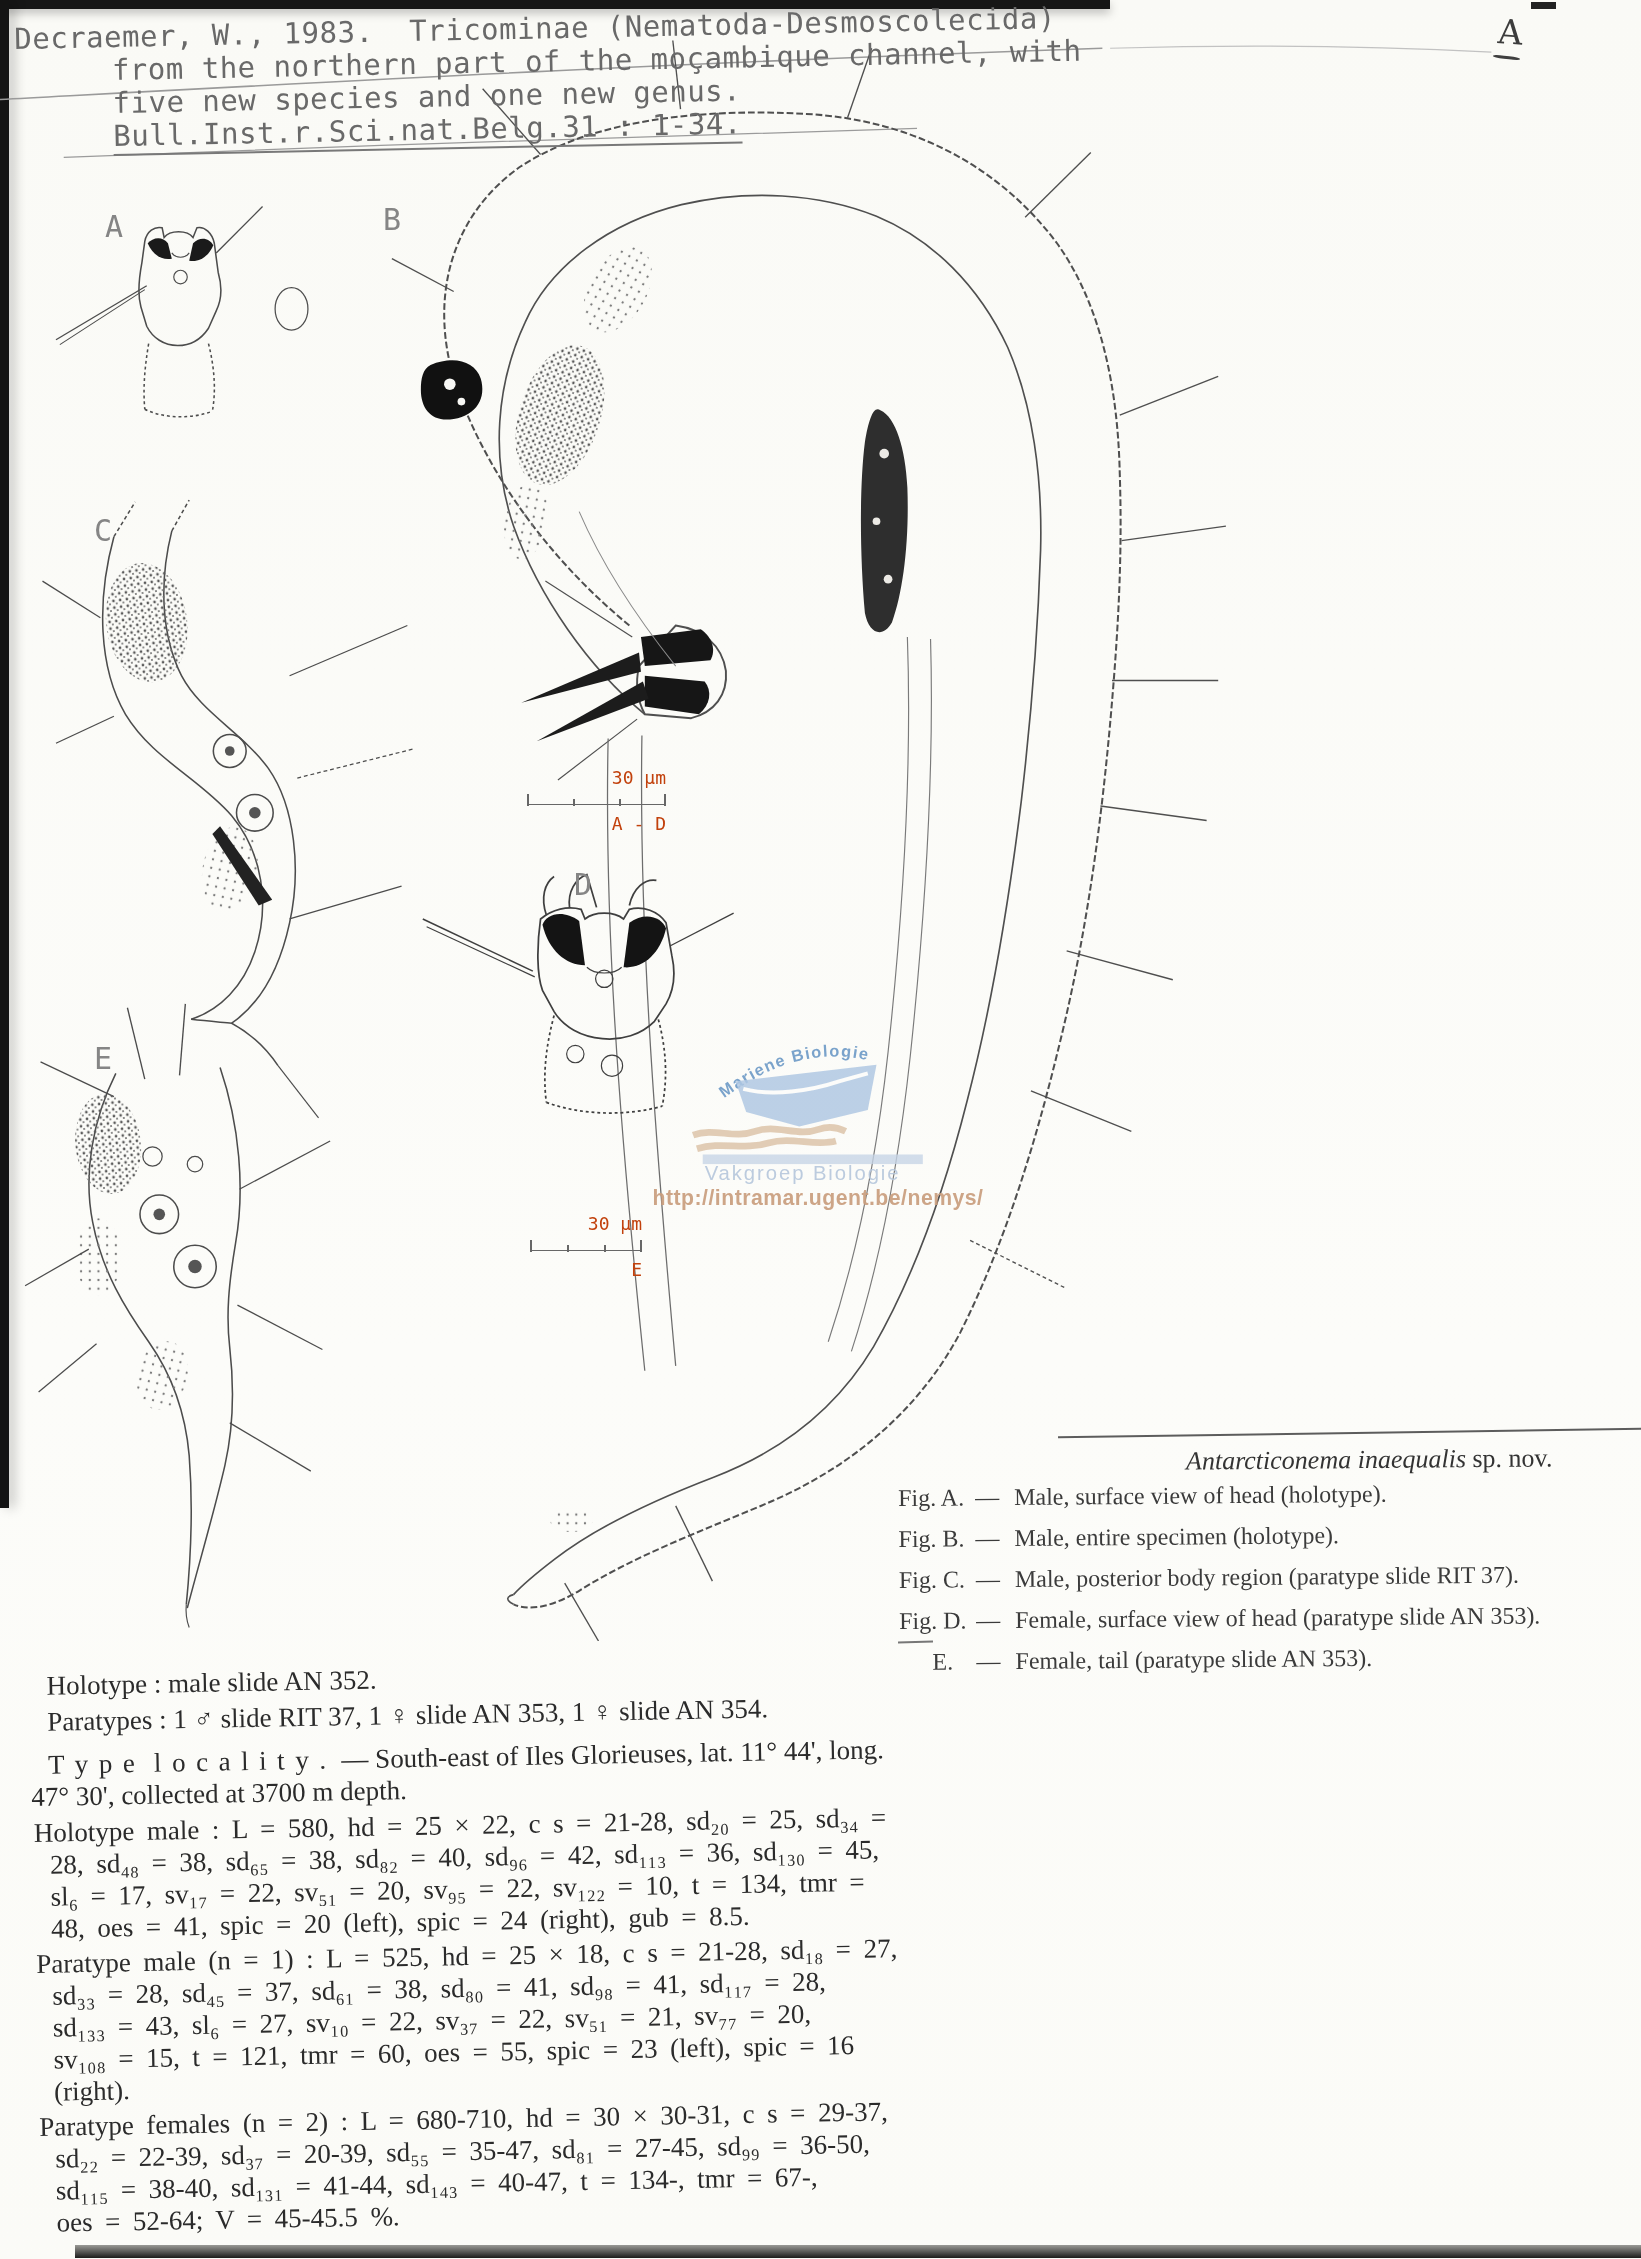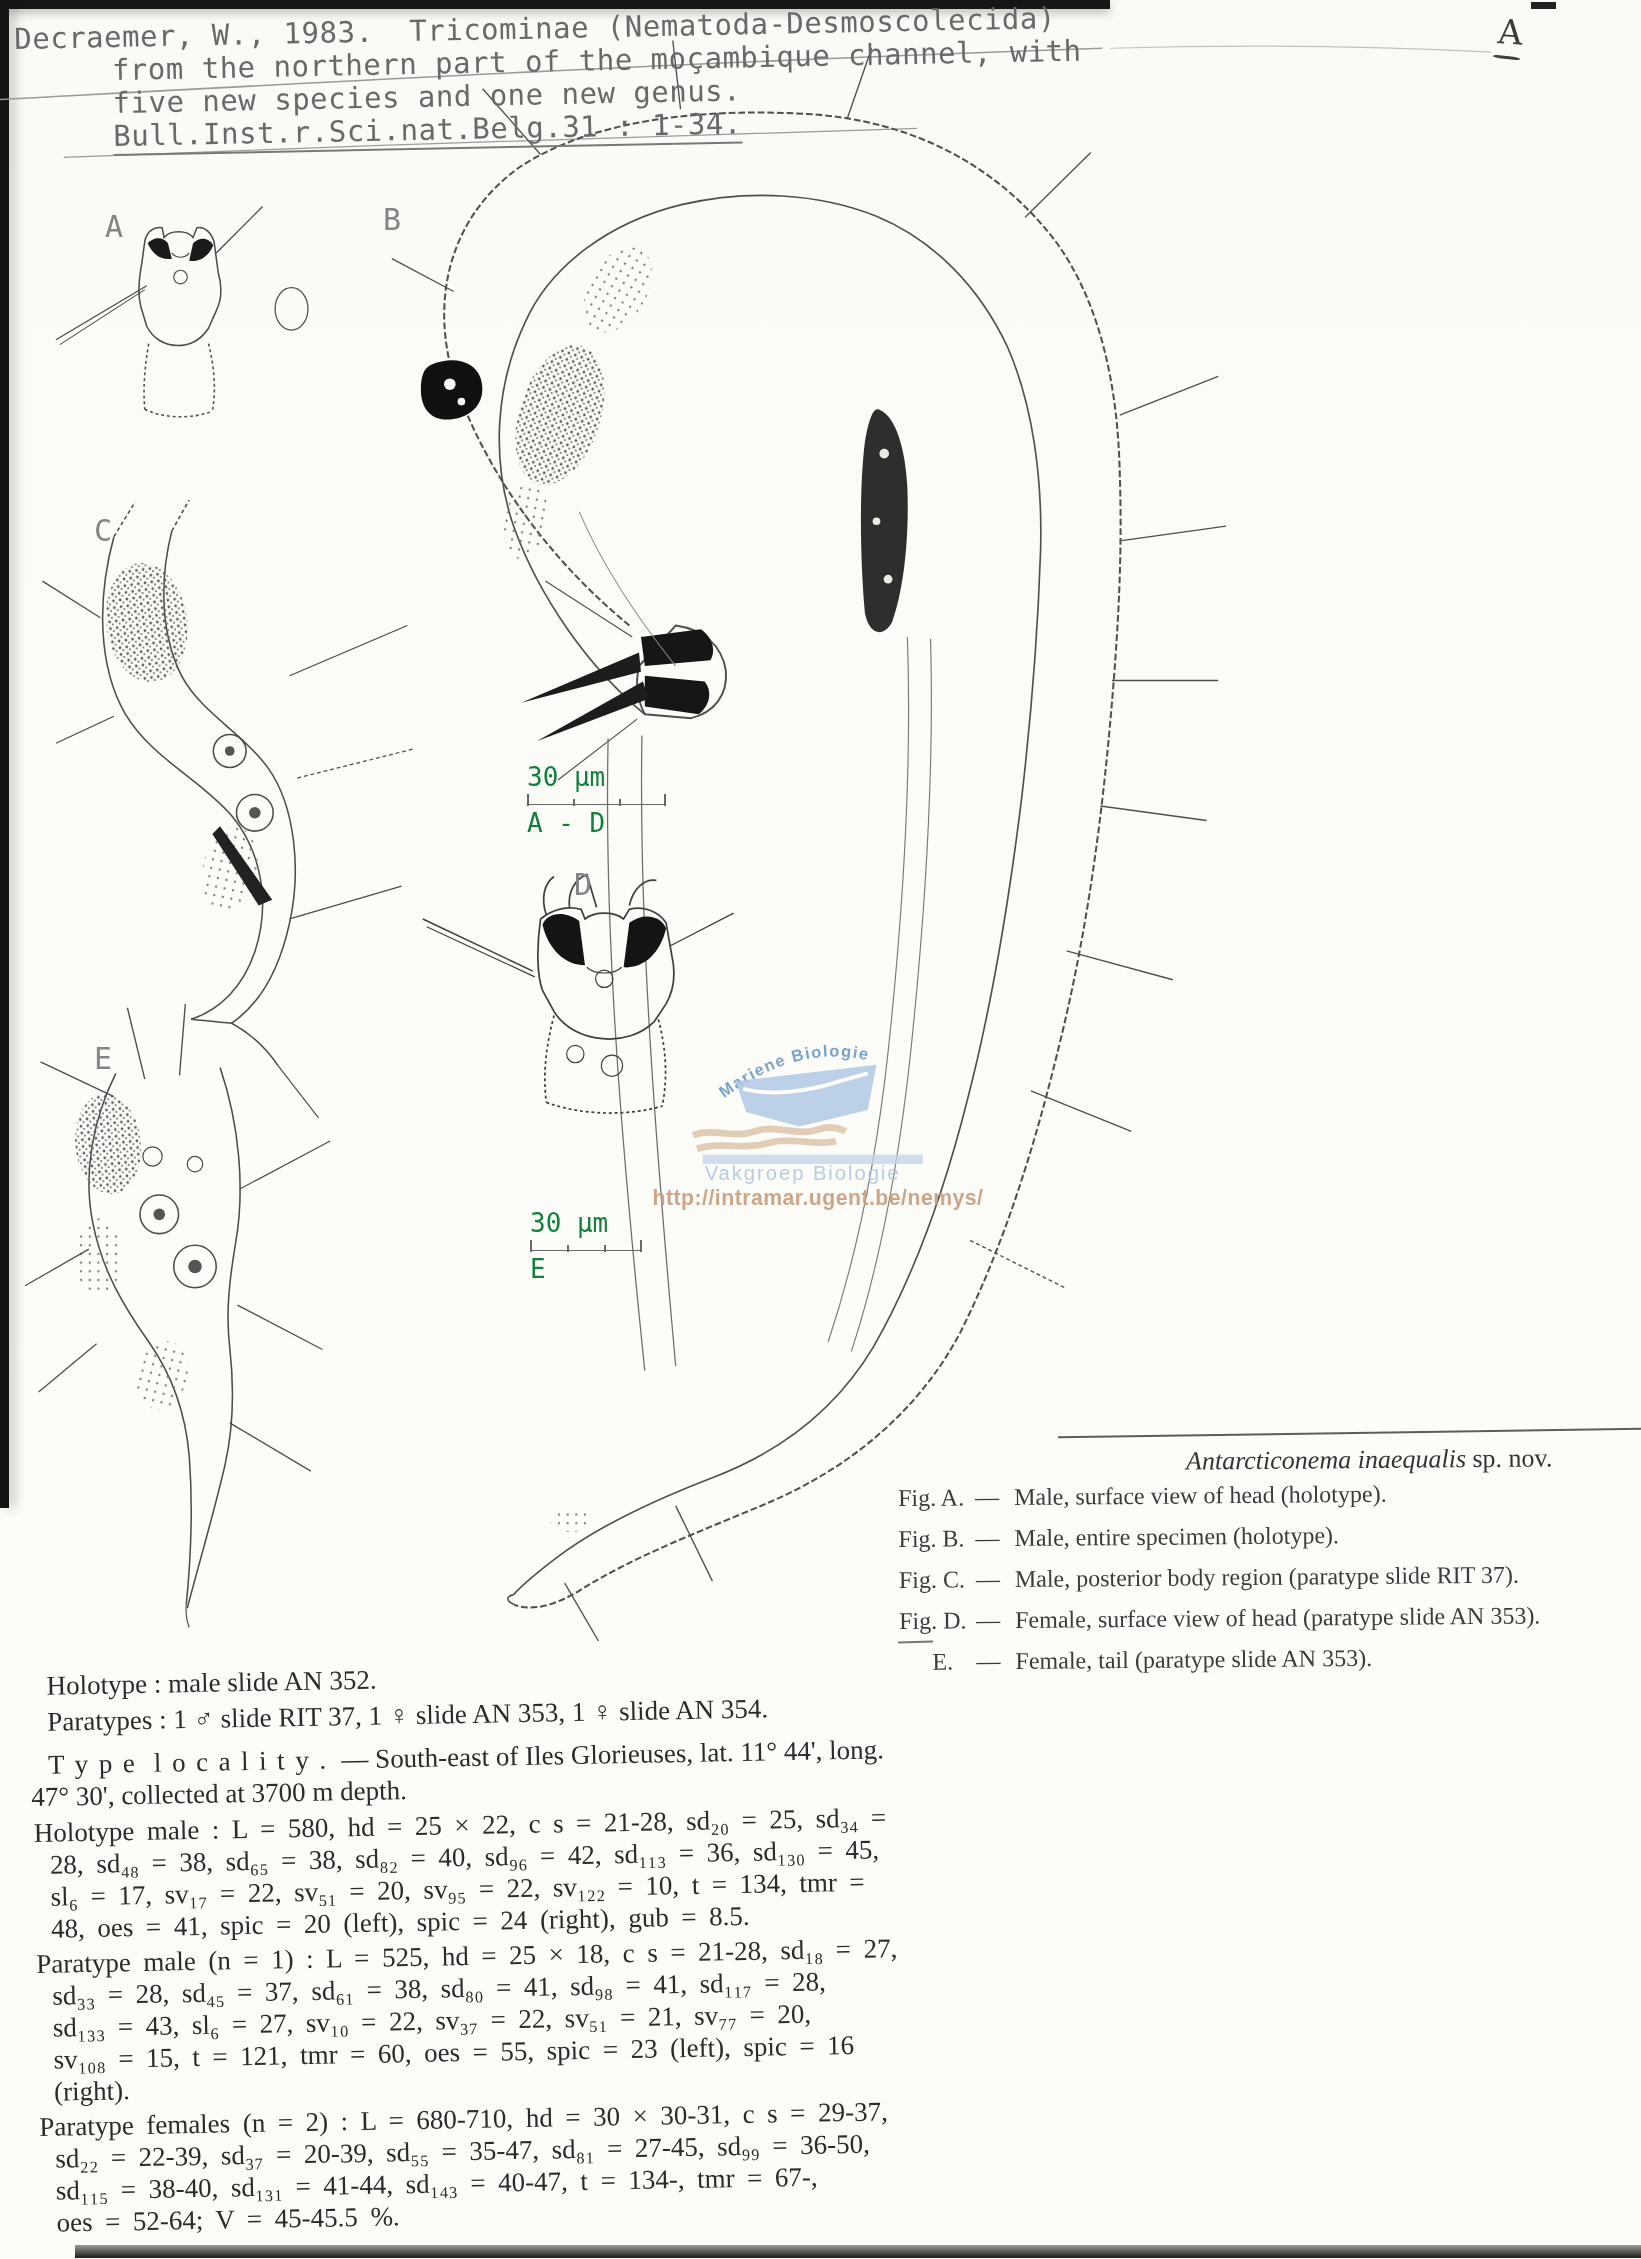--- a/index.html
+++ b/index.html
@@ -25,21 +25,21 @@
   
   .corner-mark{position:absolute;left:1498px;top:11.6px;font-family:"DejaVu Serif",serif;
     font-size:34px;color:#3c3c3c;transform:rotate(4deg)}
   .corner-underline{position:absolute;left:1493px;top:56px;width:27px;height:2.9px;background:#3f3f3f;
     transform:rotate(7deg);border-radius:40%}
 
   
   .panel-label{position:absolute;font-family:"DejaVu Sans Mono",monospace;font-size:30px;color:#858585}
 
   
-  .sbar{position:absolute;text-align:left;font-family:"DejaVu Sans Mono",monospace;color:#15803d;font-size:26px;line-height:25px}
+  .sbar{position:absolute;text-align:right;font-family:"DejaVu Sans Mono",monospace;color:#c2410c;font-size:18px;line-height:25px}
   .sbar-line{position:relative;height:11.6px;border-bottom:1.9px solid #676767;margin:2.9px 0 5.8px}
   .sbar-line .t{position:absolute;bottom:-1.9px;width:1.9px;background:#676767}
   .sbar-line .t0{left:0;height:12.6px}.sbar-line .t3{right:0;height:12.6px}
   .sbar-line .t1{left:33%;height:7.7px}.sbar-line .t2{left:66%;height:7.7px}
 
   
   .legend-rule{position:absolute;left:1058px;top:1432px;width:589px;height:1.9px;background:#5c5c5c;transform:rotate(-.85deg)}
   .species-title{position:absolute;left:1186px;top:1445px;font-size:26px;color:#333;transform:rotate(-.5deg)}
   .species-title .suffix{white-space:pre}
   .legend{position:absolute;left:898px;top:1485px;width:763px;font-size:24px;color:#3b3b3b;transform:rotate(-.5deg);transform-origin:0 0}

